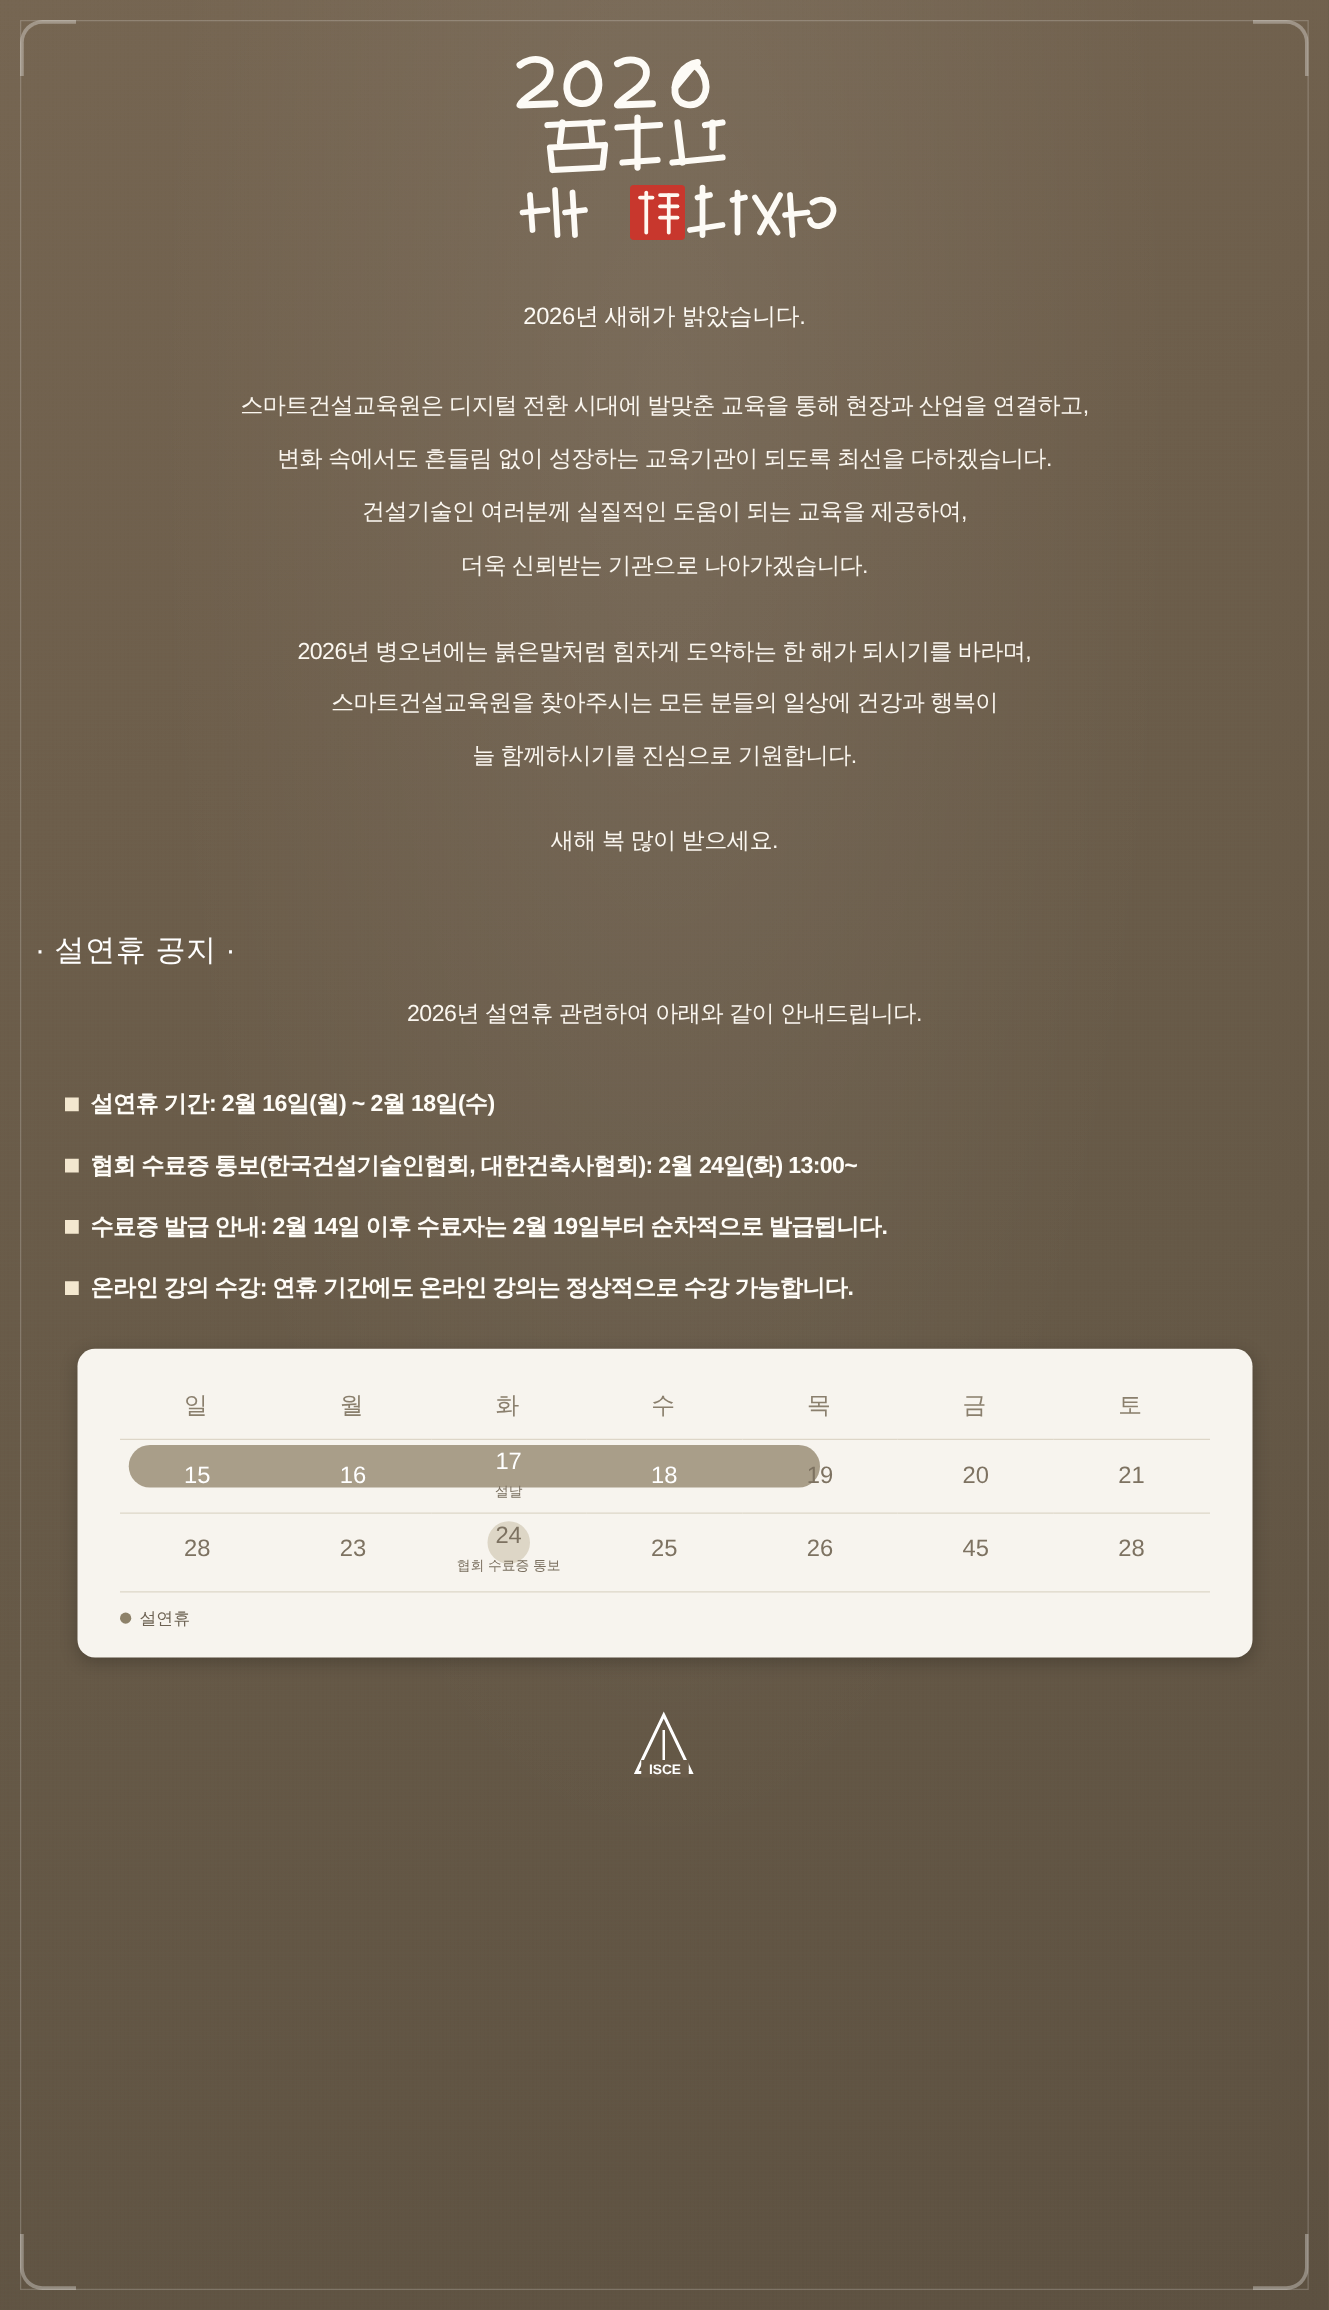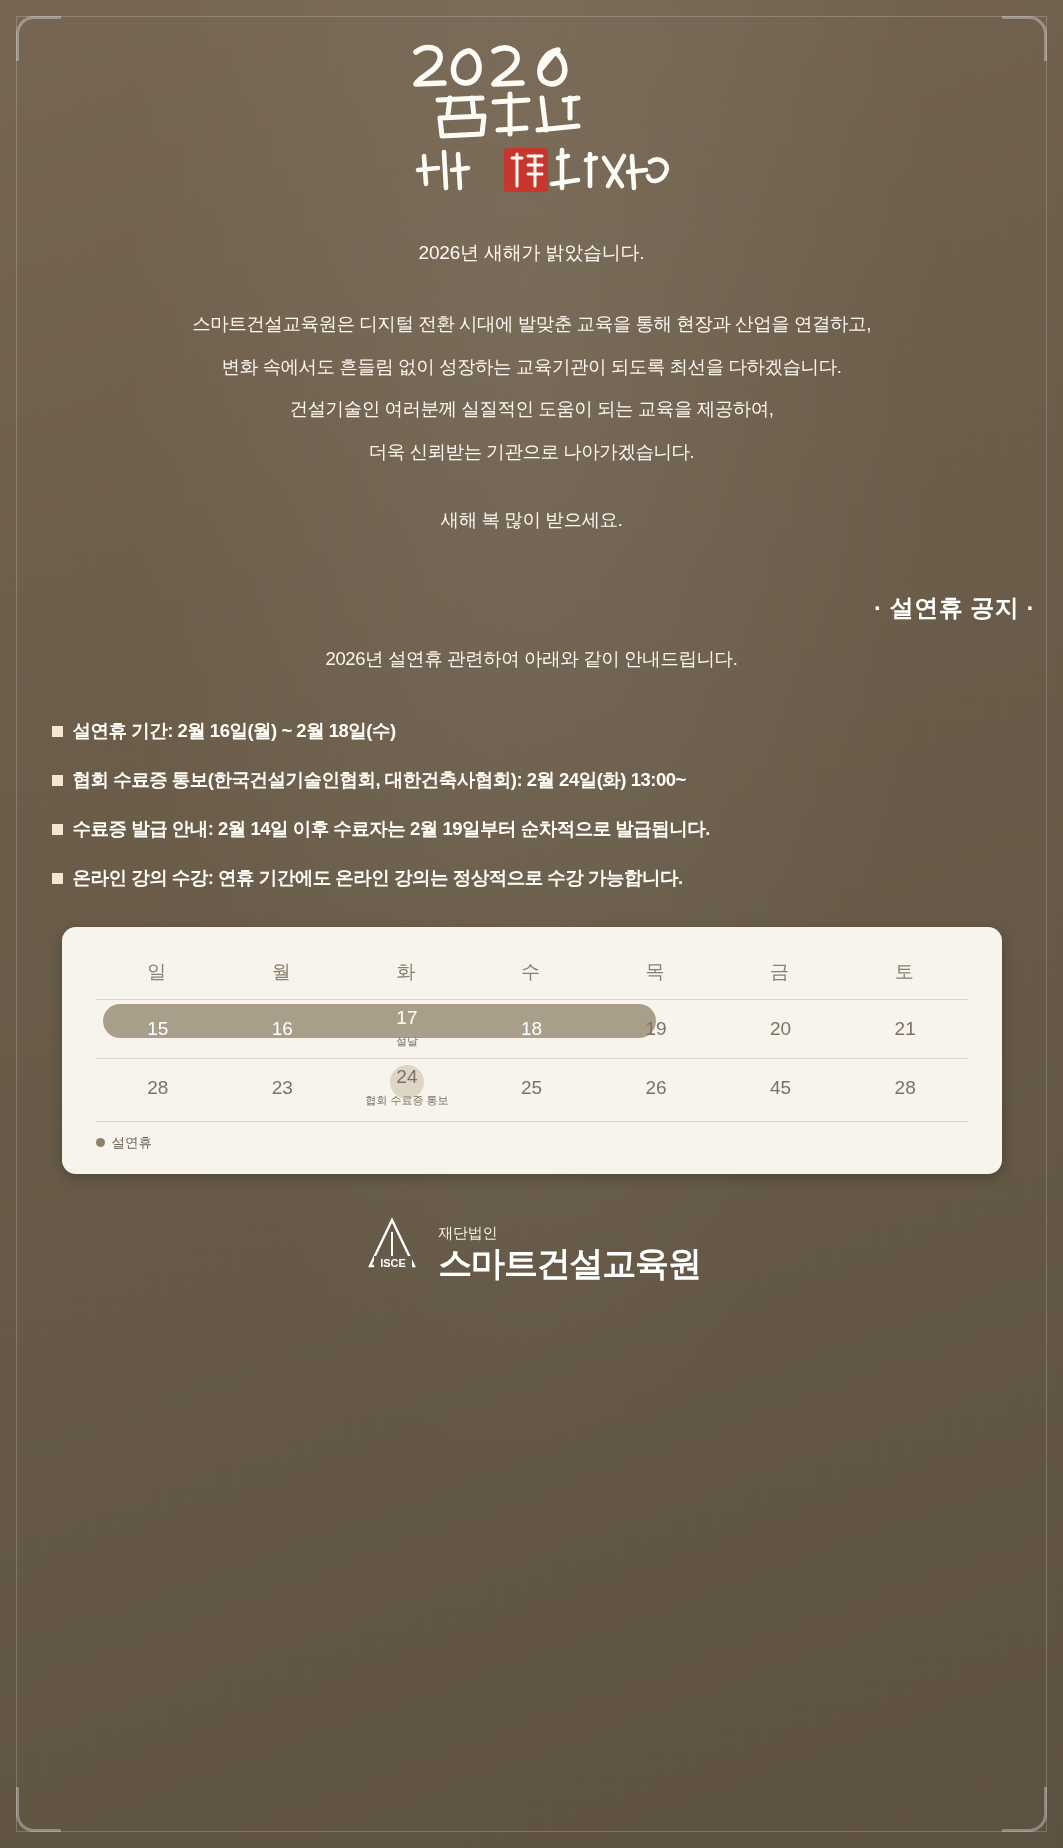--- a/index.html
+++ b/index.html
@@ -92,23 +92,23 @@
   .para.tight p { margin-bottom: 13px; }
   .closing {
     font-size: 18.5px;
     letter-spacing: -0.4px;
     color: #fbf7f0;
     margin: 0 0 60px 0;
   }
 
   
   .notice-title {
-    text-align: right;
+    text-align: left;
     font-size: 24px;
-    font-weight: 700;
+    font-weight: 400;
     letter-spacing: 0.5px;
     color: #ffffff;
     margin-bottom: 22px;
   }
   .notice-sub {
     text-align: center;
     font-size: 18.5px;
     letter-spacing: -0.4px;
     color: #fbf7f0;
     margin-bottom: 48px;
@@ -336,20 +336,25 @@
     <div class="greeting">
       <div class="lead">2026년 새해가 밝았습니다.</div>
 
       <div class="para">
         <p>스마트건설교육원은 디지털 전환 시대에 발맞춘 교육을 통해 현장과 산업을 연결하고,</p>
         <p>변화 속에서도 흔들림 없이 성장하는 교육기관이 되도록 최선을 다하겠습니다.</p>
         <p>건설기술인 여러분께 실질적인 도움이 되는 교육을 제공하여,</p>
         <p>더욱 신뢰받는 기관으로 나아가겠습니다.</p>
       </div>
 
+      <div class="para tight">
+        <p>2026년 병오년에는 붉은말처럼 힘차게 도약하는 한 해가 되시기를 바라며,</p>
+        <p>스마트건설교육원을 찾아주시는 모든 분들의 일상에 건강과 행복이</p>
+        <p>늘 함께하시기를 진심으로 기원합니다.</p>
+      </div>
 
       <div class="closing">새해 복 많이 받으세요.</div>
     </div>
 
     <div>
       <div class="notice-title">· 설연휴 공지 ·</div>
       <div class="notice-sub">2026년 설연휴 관련하여 아래와 같이 안내드립니다.</div>
 
       <div class="bullets">
         <div class="bullet">
@@ -481,20 +486,16 @@
 
     <div class="footer">
       <div class="logo-mark">
         <svg width="62" height="60" viewBox="0 0 62 60" aria-hidden="true">
           <path d="M30 4 L52 50 L8 50 Z" fill="none" stroke="#ffffff" stroke-width="2.4"></path>
           <path d="M30 16 L30 50" stroke="#ffffff" stroke-width="2"></path>
           <rect x="12" y="40" width="38" height="14" fill="#6a5c4a"></rect>
           <text x="31" y="51" text-anchor="middle" font-family="Liberation Sans, sans-serif" font-size="11" font-weight="700" fill="#ffffff">ISCE</text>
         </svg>
       </div>
-      <div class="logo-text">
-        <div class="small">재단법인</div>
-        <div class="big">스마트건설교육원</div>
-      </div>
     </div>
 
   </div>
 </div>
 
 </body></html>

